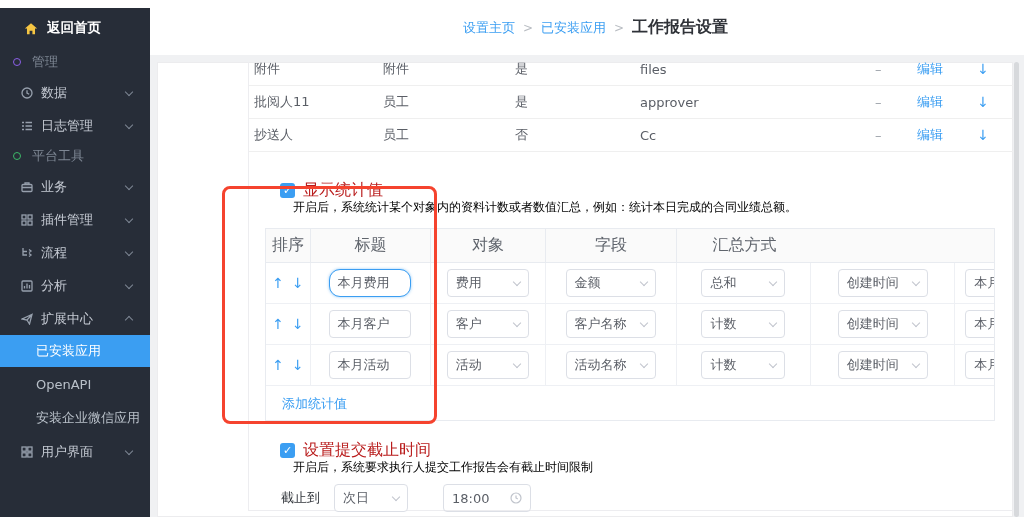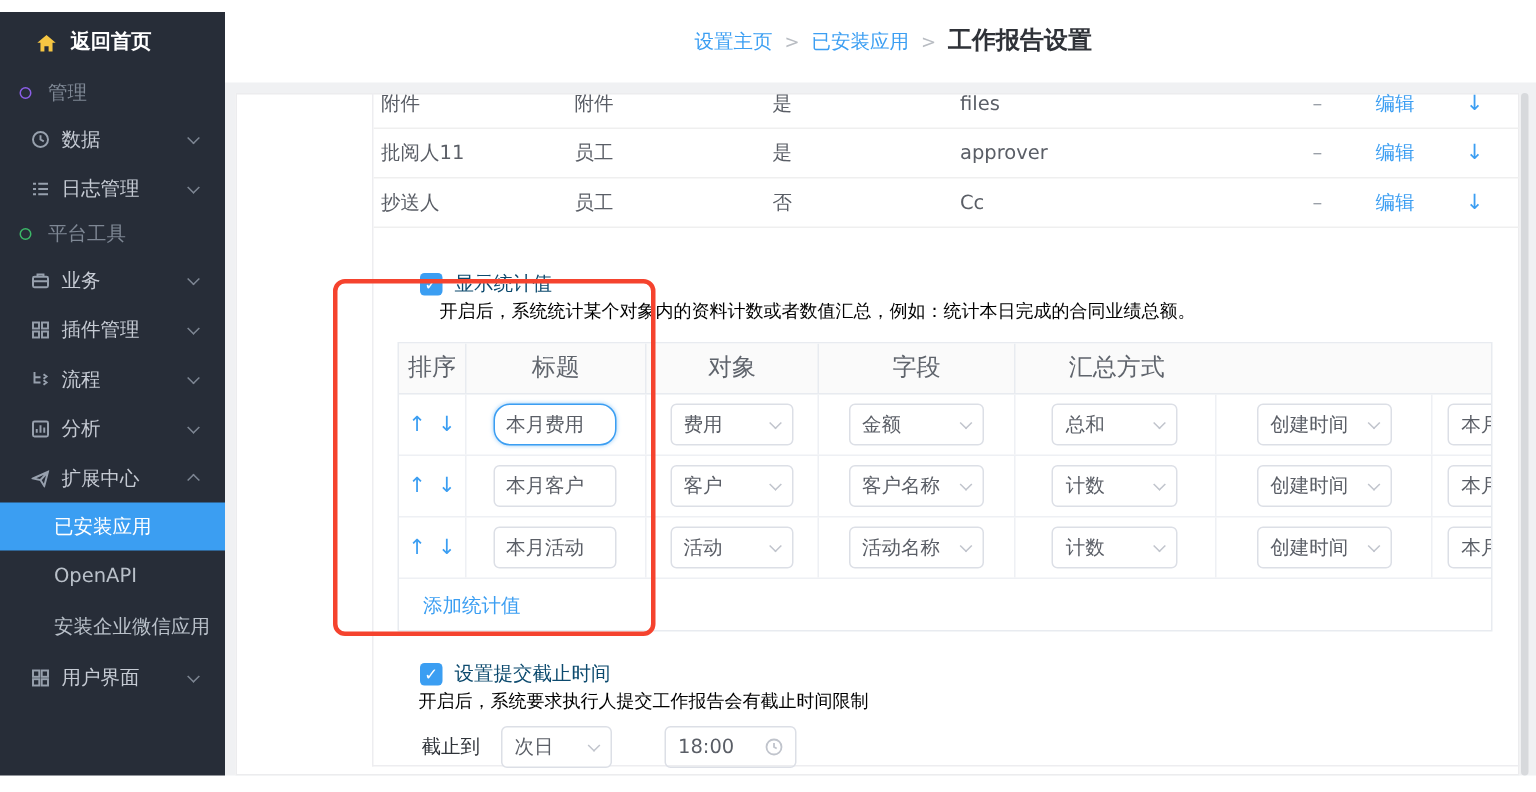--- a/index.html
+++ b/index.html
@@ -40,21 +40,21 @@
   .fields-inner { margin-top:-9px; }
   .f-row { display:flex; align-items:center; height:33px; border-bottom:1px solid #efefef; color:#5a5e66; font-size:13px; }
   .f-c1{ width:134px; padding-left:5px; } .f-c2{ width:132px; } .f-c3{ width:125px; } .f-c4{ width:235px; }
   .f-c5{ width:42px; color:#9aa0a8; } .f-c6{ width:46px; } .f-c7{ width:40px; text-align:center; }
   .link { color:#3b9ef2; cursor:pointer; }
   .blue-arrow { color:#3b9ef2; font-size:14px; cursor:pointer; }
 
   
   .chk-row { position:absolute; display:flex; align-items:center; gap:8px; }
   .checkbox { width:15px; height:15px; background:#3b9ef2; border-radius:3px; color:#ffffff; font-size:11px; line-height:15px; text-align:center; cursor:pointer; flex:0 0 15px; }
-  .chk-label { color:#0c4a6e; font-size:13px; }
+  .chk-label { color:#b91c1c; font-size:16px; }
   .desc { position:absolute; color:#000000; font-size:12px; white-space:nowrap; }
 
   
   .stats-table { position:absolute; left:265px; top:228px; width:730px; height:193px; border:1px solid #e8ebf0; overflow:hidden; background:#fff; }
   .st-header { display:flex; height:34px; background:#fafafa; border-bottom:1px solid #e8ebf0; color:#5f646c; font-size:16px; }
   .st-h { display:flex; align-items:center; justify-content:center; border-right:1px solid #e8ebf0; }
   .st-h:last-child { border-right:none; }
   .st-row { display:flex; height:41px; border-bottom:1px solid #eef0f4; width:830px; }
   .st-c { display:flex; align-items:center; justify-content:center; border-right:1px solid #eef0f4; gap:8px; }
   .w-sort{width:45px;} .w-title{width:120px;} .w-obj{width:115px;} .w-field{width:131px;} .w-agg{width:135px;}
@@ -372,21 +372,21 @@
 
     <div class="st-footer">
       <span class="link">添加统计值</span>
     </div>
   </div>
 
   <div class="chk-row" style="left:280px; top:440px;">
     <span class="checkbox">✓</span>
     <span class="chk-label">设置提交截止时间</span>
   </div>
-  <div class="desc" style="left:279px; top:459px;">开启后，系统要求执行人提交工作报告会有截止时间限制</div>
+  <div class="desc" style="left:293px; top:459px;">开启后，系统要求执行人提交工作报告会有截止时间限制</div>
 
   <div class="deadline-row">
     <span class="dl-label">截止到</span>
     <div class="sel" style="width:74px">
       <span>次日</span>
       <span class="sc"></span>
     </div>
     <div class="timebox">
       <span>18:00</span>
       <span style="display:flex">

